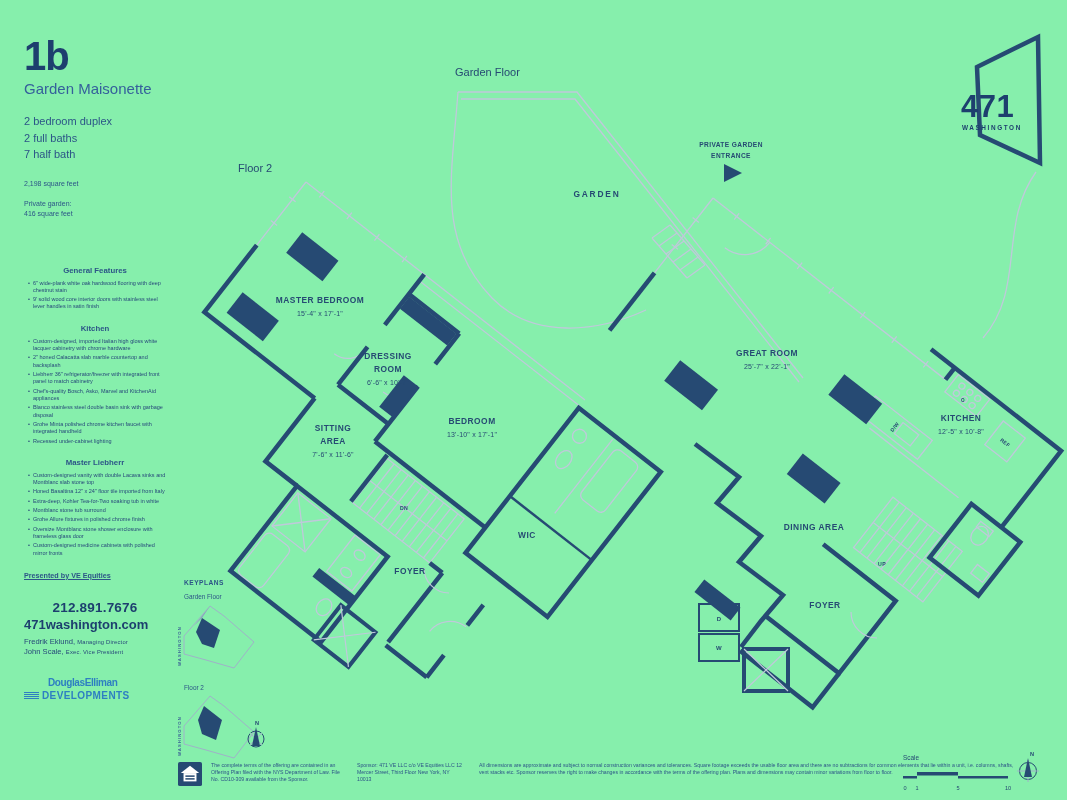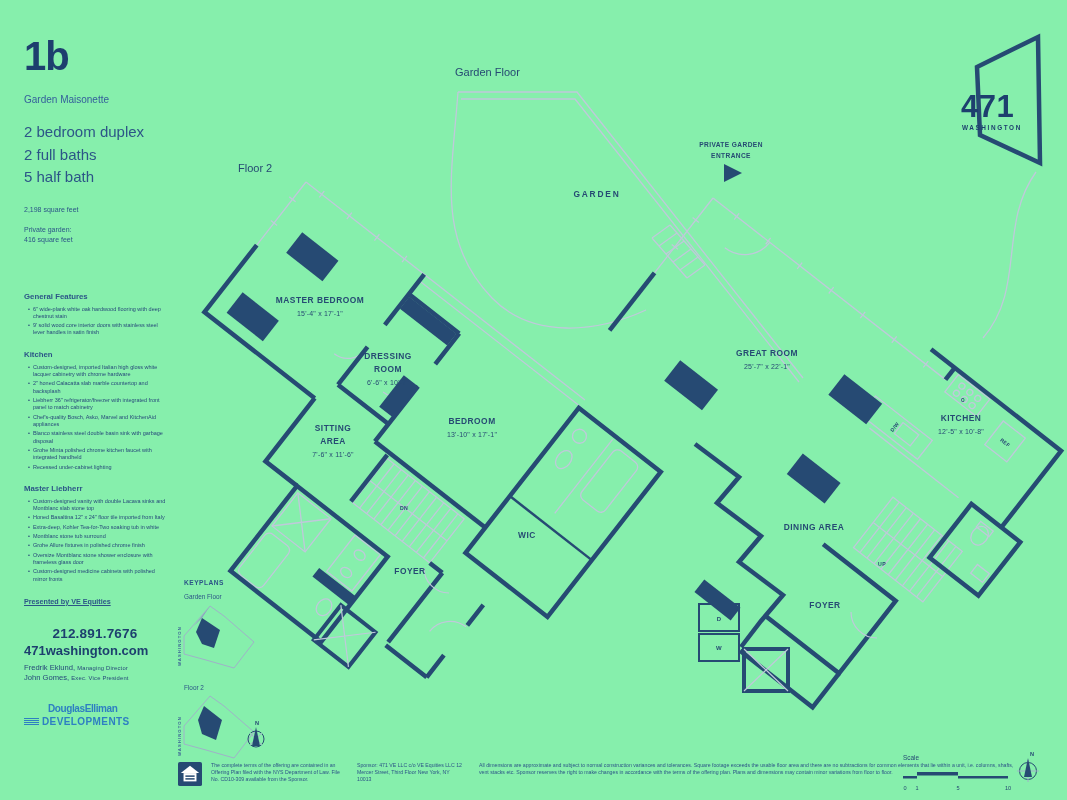--- a/index.html
+++ b/index.html
@@ -1,25 +1,25 @@
 <!DOCTYPE html>
 <html><head>
 <meta charset="utf-8">
 <style>
   html,body{margin:0;padding:0;background:#fff;}
   .page{position:relative;width:1067px;height:800px;background:#86efac;overflow:hidden;
         font-family:"Liberation Sans",sans-serif;color:#27497a;}
   
   .sidebar{position:absolute;left:24px;top:38px;width:142px;}
   .unit-big{font-size:40px;font-weight:bold;color:#1d3f6e;line-height:.9;letter-spacing:-1px;}
-  .unit-sub{font-size:10px;color:#35609b;margin-top:20px;}
-  .specs{margin-top:16px;font-size:15px;line-height:1.5;color:#2c5587;}
+  .unit-sub{font-size:15px;color:#35609b;margin-top:6px;}
+  .specs{margin-top:16px;font-size:11px;line-height:1.5;color:#2c5587;}
   .area{margin-top:17px;font-size:7px;color:#2c5587;}
   .pgarden{margin-top:12px;font-size:7px;line-height:1.5;color:#2c5587;}
-  .feat-title{margin-top:0;font-size:7.8px;font-weight:bold;color:#2c5587;}
+  .feat-title{margin-top:0;font-size:7.8px;font-weight:bold;color:#2c5587;text-align:center;}
   .feat-wrap{margin-top:46px;}
   .feat-sec{margin-bottom:13px;}
   ul.feat{list-style:none;margin:5px 0 0 0;padding:0;}
   ul.feat li{display:flex;font-size:5.5px;line-height:1.33;color:#27497a;margin:0 0 2px 4px;}
   ul.feat li .blt{margin-right:3px;}
   .presented{margin-top:14px;font-size:7.2px;font-weight:bold;color:#2c5587;text-decoration:underline;}
   .phone{margin-top:20px;font-size:13.5px;font-weight:bold;color:#1d3f6e;letter-spacing:.2px;text-align:center;}
   .site{font-size:13px;font-weight:bold;color:#1d3f6e;margin-top:2px;}
   .agent{font-size:7.6px;color:#27497a;margin-top:5px;}
   .agent .role{font-size:5.8px;letter-spacing:.2px;}
@@ -55,21 +55,21 @@
 <body>
 
 <div class="page">
 
   <div class="sidebar">
     <div class="unit-big">1b</div>
     <div class="unit-sub">Garden Maisonette</div>
     <div class="specs">
         <div>2 bedroom duplex</div>
         <div>2 full baths</div>
-        <div>5 half bath</div>
+        <div>7 half bath</div>
       </div>
     <div class="area">2,198 square feet</div>
     <div class="pgarden">
       <div>Private garden:</div>
       <div>416 square feet</div>
     </div>
 
     <div class="feat-wrap">
       <div class="feat-sec">
         <div class="feat-title">General Features</div>
@@ -153,21 +153,21 @@
     </div>
 
     <div class="presented">Presented by VE Equities</div>
     <div class="phone">212.891.7676</div>
     <div class="site">471washington.com</div>
     <div class="agent">
       <span>Fredrik Eklund,</span>
       <span class="role">Managing Director</span>
     </div>
     <div class="agent" style="margin-top:1px">
-      <span>John Gomes,</span>
+      <span>John Scale,</span>
       <span class="role">Exec. Vice President</span>
     </div>
     <div class="brand">DouglasElliman</div>
     <div class="brand-row">
       <span class="micro"></span>
       <span class="brand-sub">DEVELOPMENTS</span>
     </div>
   </div>
 
   <div class="kp-title">KEYPLANS</div>

